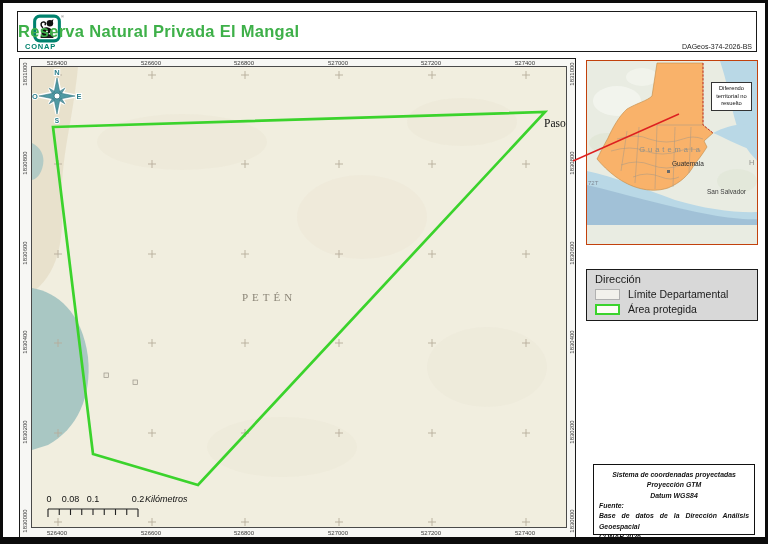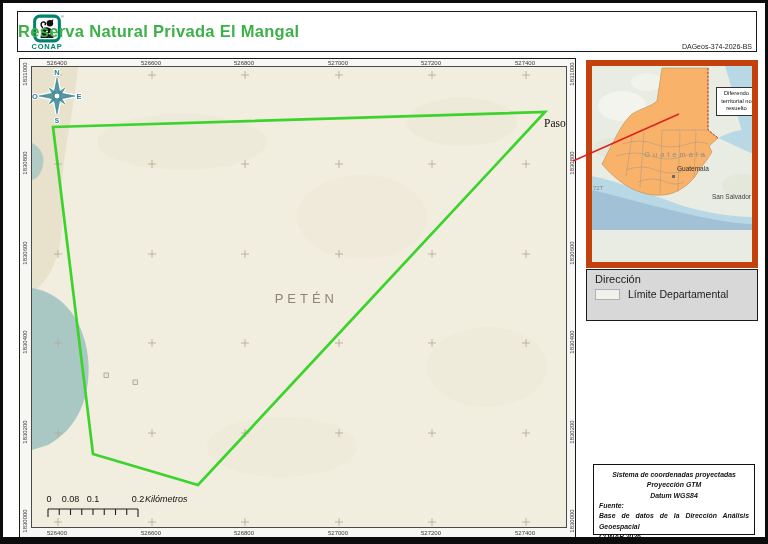--- a/index.html
+++ b/index.html
@@ -6,45 +6,45 @@
   *{box-sizing:border-box;font-family:"Liberation Sans",sans-serif;}
   .page{position:relative;width:768px;height:544px;background:#fff;
         border:3px solid #0c0c0c;border-bottom:7px solid #0c0c0c;overflow:hidden;}
 
   
   .header{position:absolute;left:14px;top:8px;width:740px;height:41px;
           border:1.5px solid #1a1a1a;background:#fff;}
   .title{position:absolute;left:0;right:0;top:10px;text-align:left;
          font-size:16.5px;font-weight:bold;letter-spacing:.3px;color:#3eb049;}
   .doc-code{position:absolute;right:4px;bottom:1px;font-size:7px;color:#222;}
-  .logo{position:absolute;left:7px;top:2px;width:44px;height:37px;text-align:center;}
+  .logo{position:absolute;left:7px;top:2px;width:44px;height:37px;text-align:left;}
   .logo svg{display:block;margin:0 auto;}
   .logo-text{font-size:7.5px;font-weight:bold;color:#00826d;letter-spacing:.8px;margin-top:-1px;}
   .logo-r{position:absolute;right:5px;top:0;font-size:4px;color:#555;}
 
   
   .map-block{position:absolute;left:16px;top:55px;width:557px;height:481px;
              border:1.5px solid #1a1a1a;background:#f7f7f4;}
   .map-canvas{position:absolute;left:11px;top:7px;width:536px;height:462px;
               border:1px solid #4a4a4a;background:#f1eedf;overflow:hidden;}
   .map-canvas svg{position:absolute;left:0;top:0;}
   .coordlabel{position:absolute;width:40px;text-align:center;font-size:6px;color:#3a3a3a;}
   .vlabel{position:absolute;width:40px;height:8px;text-align:center;font-size:6px;color:#3a3a3a;
           transform:rotate(-90deg);}
-  .peten-label{position:absolute;left:210px;top:224px;width:96px;text-align:right;
-               font-family:Liberation Sans, sans-serif;font-size:13px;letter-spacing:4px;color:#8b8577;}
+  .peten-label{position:absolute;left:210px;top:224px;width:96px;text-align:left;
+               font-family:Liberation Serif, serif;font-size:11px;letter-spacing:4px;color:#8b8577;}
   .paso-label{position:absolute;left:512px;top:50px;font-family:"Liberation Serif",serif;
               font-size:11.5px;color:#111;white-space:nowrap;}
   .scalebar{position:absolute;left:0;top:427px;width:230px;height:30px;}
   .scalebar .num{position:absolute;top:0;transform:translateX(-50%);font-size:9px;color:#111;}
   .scalebar .unit{position:absolute;top:0;left:113px;font-size:9px;color:#111;font-style:italic;}
 
   
-  .inset{position:absolute;left:583px;top:57px;width:172px;height:208px;
-         border:6px solid #c2410c;background:#e9ece2;overflow:hidden;}
+  .inset{position:absolute;left:583px;top:57px;width:172px;height:185px;
+         border:1px solid #c2410c;background:#e9ece2;overflow:hidden;}
   .inset svg{position:absolute;left:0;top:0;}
   .inset .lbl{position:absolute;white-space:nowrap;}
   .country-label{left:28px;top:84px;width:112px;text-align:center;font-size:7.5px;
                  letter-spacing:3px;color:#8f8f89;}
   .capital-label{left:85px;top:99px;font-size:6.5px;color:#2e2e2e;}
   .city-dot{position:absolute;left:80px;top:109px;width:2.5px;height:2.5px;background:#6a6a6a;}
   .sansalvador-label{left:120px;top:127px;font-size:6.5px;color:#3e3e3e;}
   .ho-label{left:162px;top:97px;font-size:7.5px;letter-spacing:2px;color:#8f8f89;}
   .t72-label{left:1px;top:119px;font-size:6px;color:#7f8a96;}
   .note-box{position:absolute;left:124px;top:21px;width:41px;background:#fff;
@@ -248,20 +248,24 @@
     <div class="lbl t72-label">72T</div>
     <div class="note-box">Diferendo territorial no resuelto</div>
   </div>
 
   <div class="legend">
     <div class="legend-title">Dirección</div>
     <div class="legend-item">
       <div class="swatch swatch-dept"></div>
       <span>Límite Departamental</span>
     </div>
+    <div class="legend-item">
+      <div class="swatch swatch-prot"></div>
+      <span>Área protegida</span>
+    </div>
   </div>
 
   <div class="source-box">
     <div class="src-center">Sistema de coordenadas proyectadas</div>
     <div class="src-center">Proyección GTM</div>
     <div class="src-center">Datum WGS84</div>
     <div>Fuente:</div>
     <div class="src-just">Base de datos de la Dirección Análisis Geoespacial</div>
     <div>CONAP 2026</div>
     <div>Base de datos cartografía básica IGN 2010</div>

